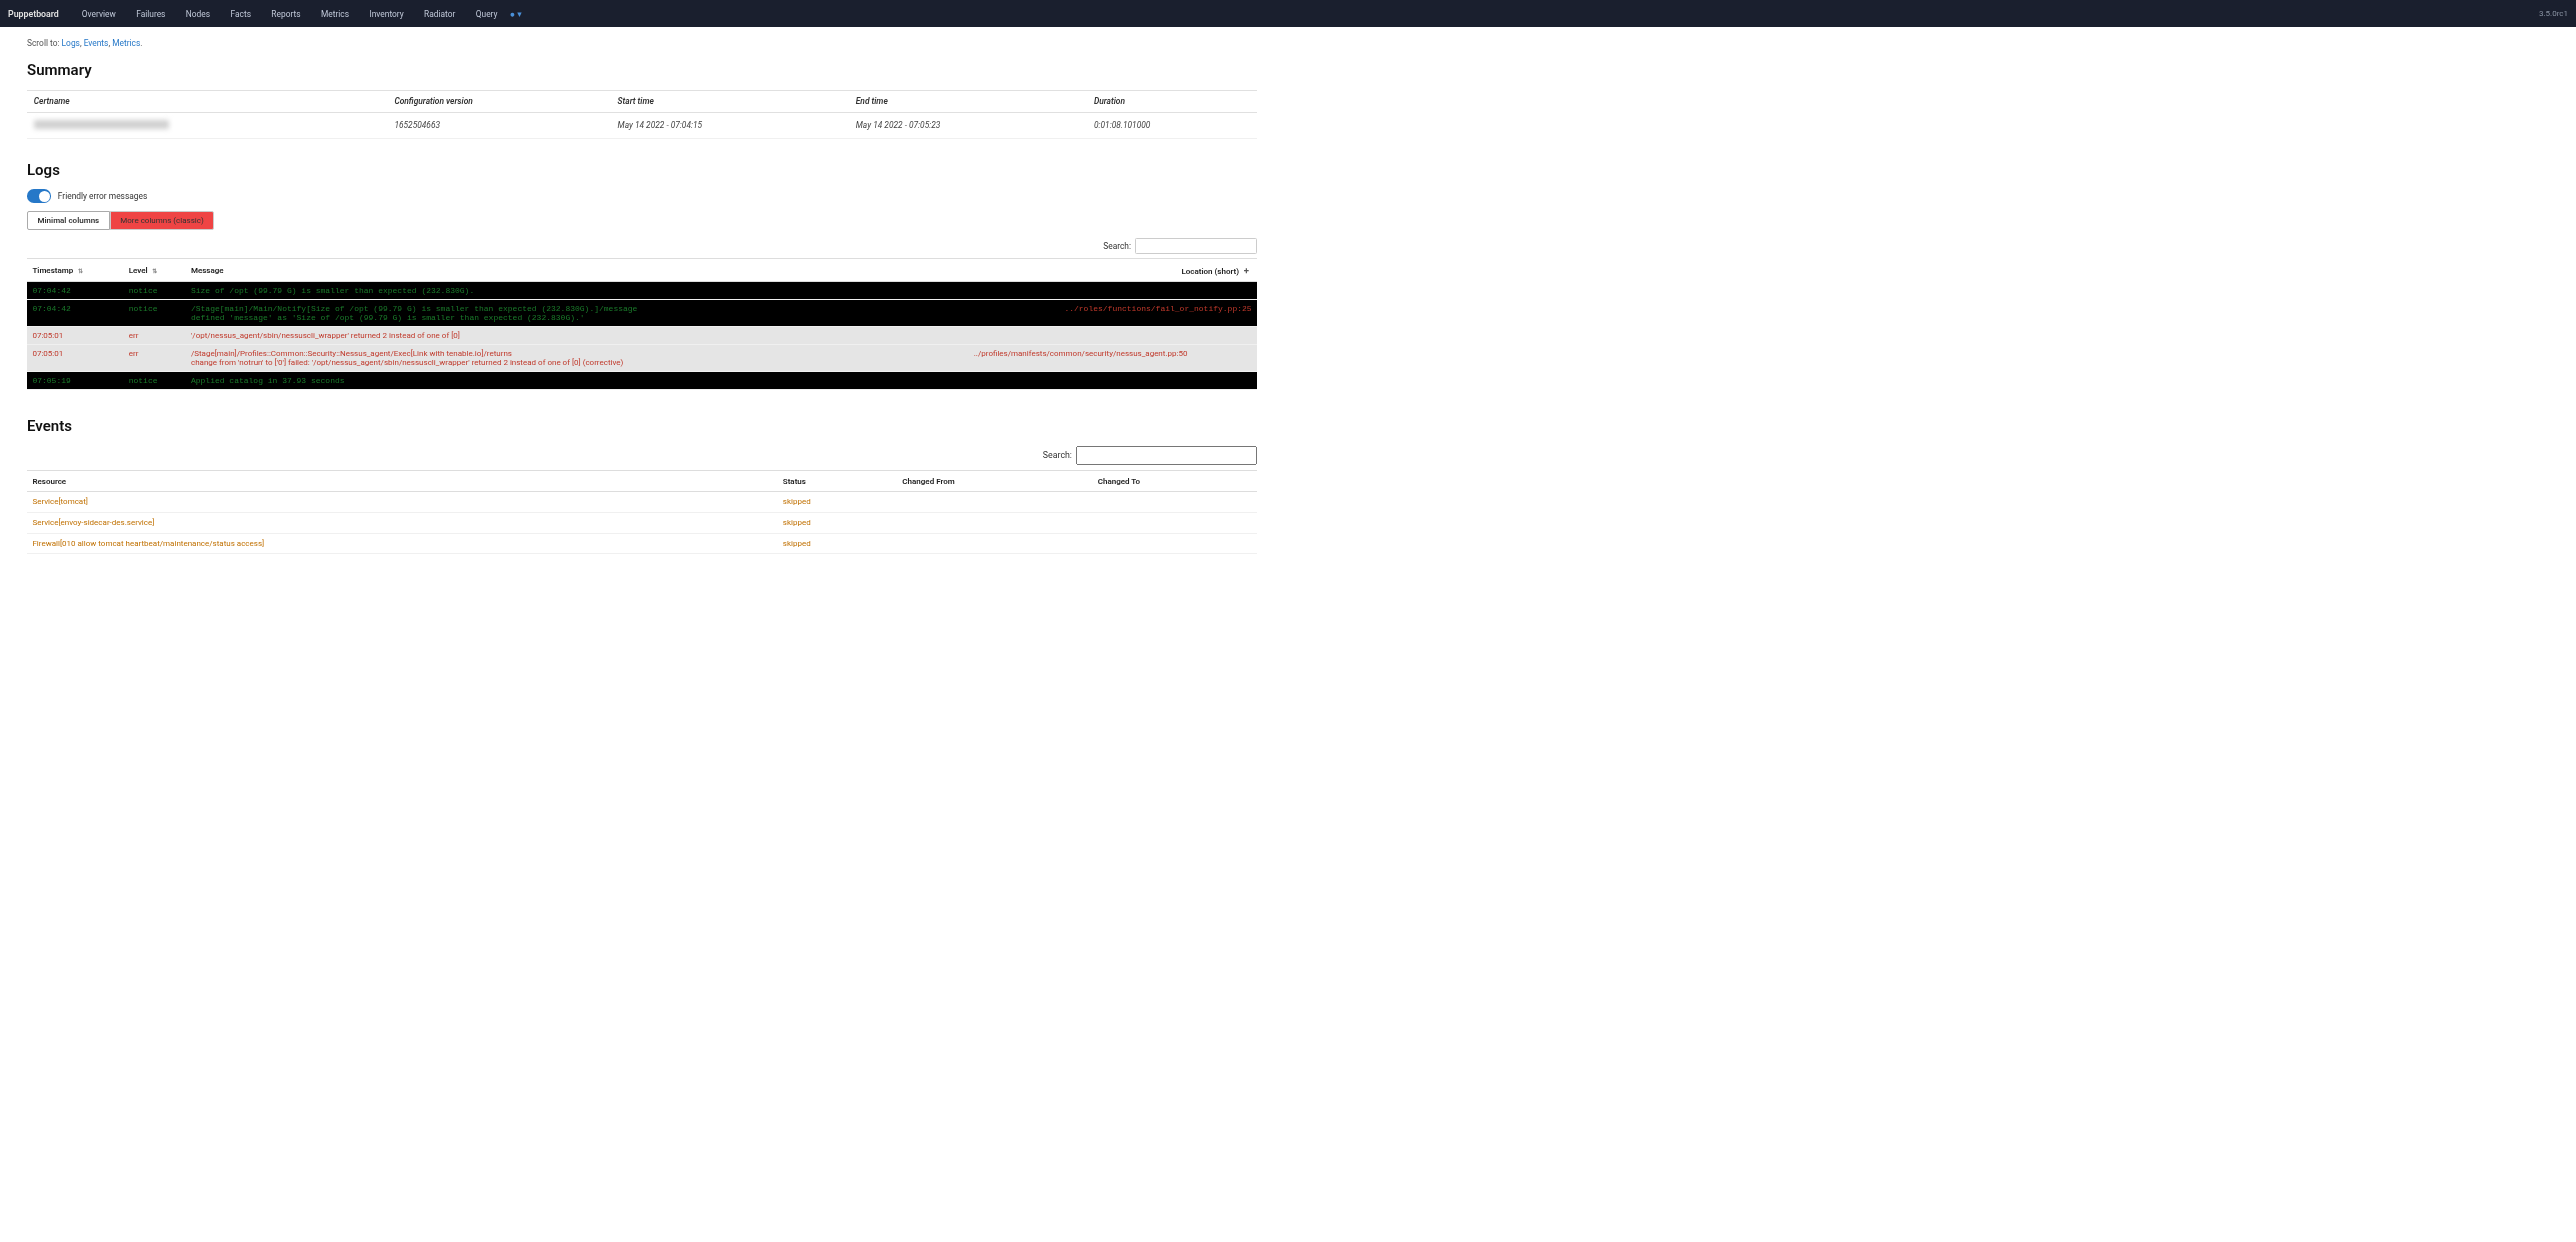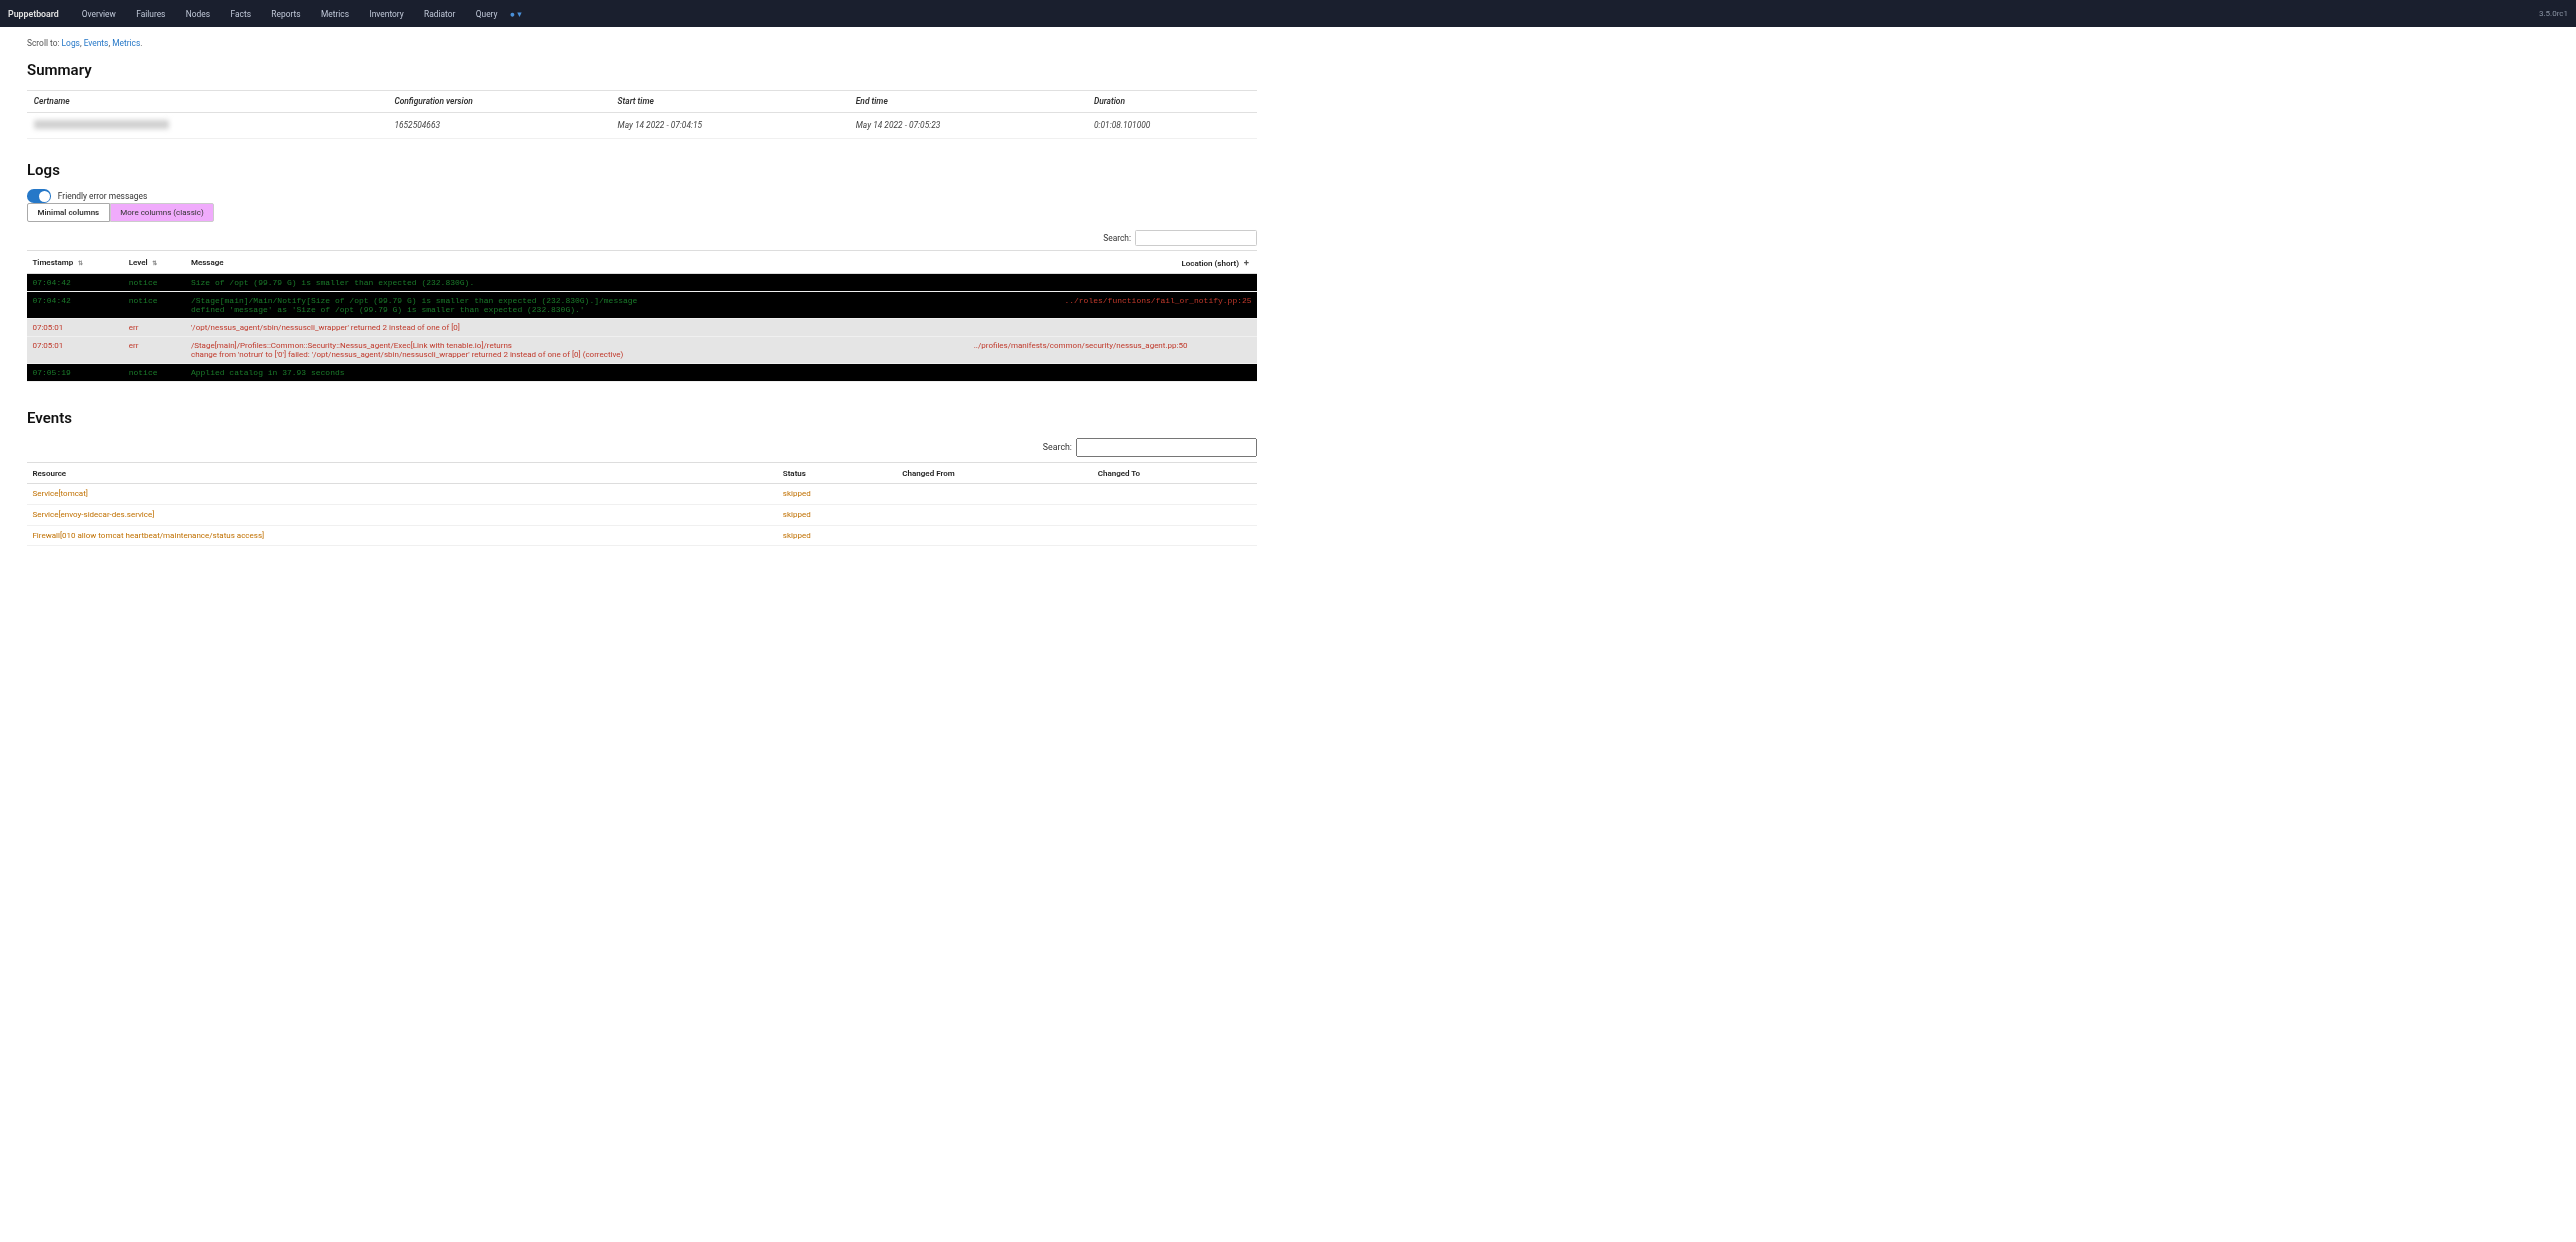--- a/index.html
+++ b/index.html
@@ -101,21 +101,21 @@
       filter: blur(2.7px);
     }
 
     
     .logs-section { margin-bottom: 27px; }
 
     .friendly-toggle-row {
       display: flex;
       align-items: center;
       gap: 6.8px;
-      margin-bottom: 0;
+      margin-bottom: 8px;
     }
     .toggle-switch {
       width: 24px;
       height: 13.5px;
       background: #2678c8;
       border-radius: 6.8px;
       position: relative;
       cursor: pointer;
       flex-shrink: 0;
     }
@@ -137,21 +137,21 @@
 
     .view-tabs {
       display: flex;
       gap: 0;
       margin-bottom: 8px;
     }
     .view-tab {
       padding: 4px 9.5px;
       font-size: 8px;
       border: 0.7px solid #ccc;
-      background: #f0abfc;
+      background: #ef4444;
       cursor: pointer;
       color: #333;
     }
     .view-tab.active {
       background: #fff;
       border-bottom-color: #fff;
       font-weight: 600;
       border: 0.7px solid #aaa;
       background: #fff;
     }

